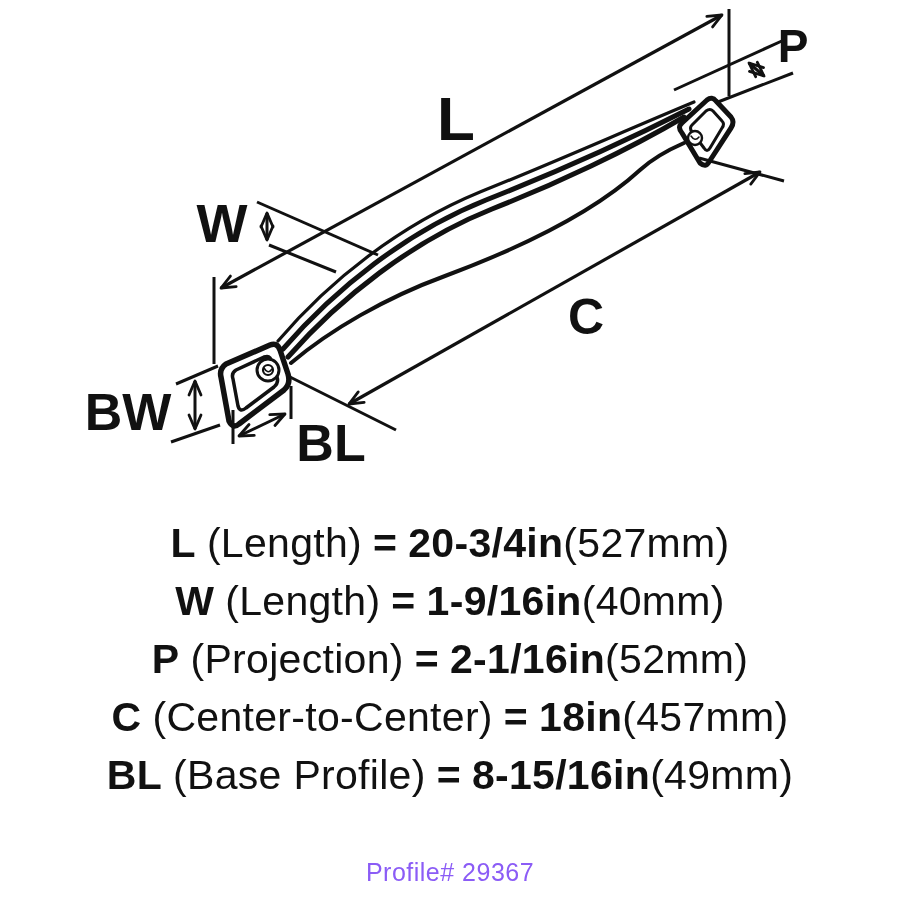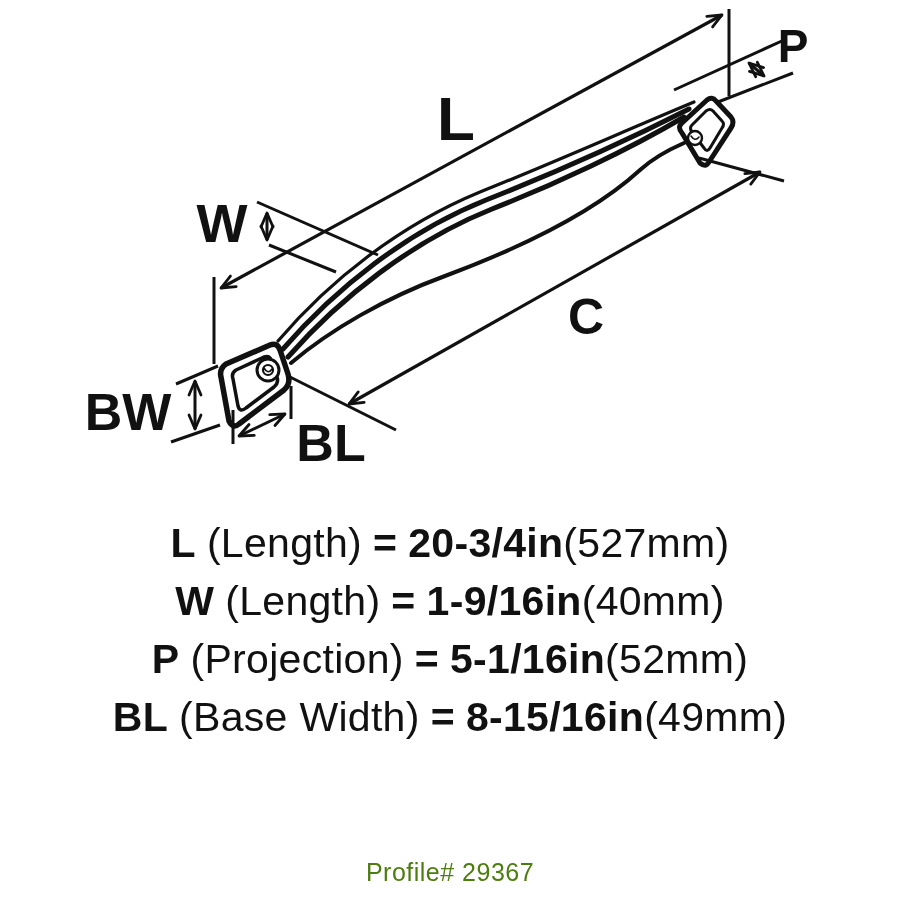--- a/index.html
+++ b/index.html
@@ -8,21 +8,21 @@
   #drawing{position:absolute;left:0;top:0;}
   svg text{font-family:"Liberation Sans",sans-serif;font-weight:bold;fill:#111;}
   #specs{position:absolute;left:0;top:514px;width:900px;display:flex;flex-direction:column;align-items:center;}
   .spec-row{height:58px;line-height:58px;white-space:nowrap;font-size:41px;letter-spacing:0.3px;}
   .tok{display:inline-block;}
   .tok + .tok{margin-left:11px;}
   .tok.tight{margin-left:0;}
   .b{font-weight:bold;}
   .r{font-weight:normal;}
   #footer{position:absolute;left:0;top:858px;width:900px;text-align:center;
-          font-size:25px;font-weight:normal;color:#4d7c0f;letter-spacing:0.5px;}
+          font-size:25px;font-weight:normal;color:#8b5cf6;letter-spacing:0.5px;}
 </style>
 </head>
 <body>
 
 <div id="stage">
 
   <svg id="drawing" width="900" height="512" viewBox="0 0 900 512">
     <defs>
       <marker id="ah" viewBox="0 0 20 20" refX="17" refY="10" markerWidth="20" markerHeight="20" markerUnits="userSpaceOnUse" orient="auto-start-reverse">
         <path d="M3,4 L17,10 L3,16" fill="none" stroke="#111" stroke-width="2.8" stroke-linecap="round" stroke-linejoin="round"></path>
@@ -99,22 +99,25 @@
   </svg>
 
   <div id="specs">
     <div class="spec-row">
       <span class="tok b">L</span><span class="tok r">(Length)</span><span class="tok b">=</span><span class="tok b">20-3/4in</span><span class="tok tight r">(527mm)</span>
     </div>
     <div class="spec-row">
       <span class="tok b">W</span><span class="tok r">(Length)</span><span class="tok b">=</span><span class="tok b">1-9/16in</span><span class="tok tight r">(40mm)</span>
     </div>
     <div class="spec-row">
-      <span class="tok b">P</span><span class="tok r">(Projection)</span><span class="tok b">=</span><span class="tok b">5-1/16in</span><span class="tok tight r">(52mm)</span>
+      <span class="tok b">P</span><span class="tok r">(Projection)</span><span class="tok b">=</span><span class="tok b">2-1/16in</span><span class="tok tight r">(52mm)</span>
     </div>
     <div class="spec-row">
-      <span class="tok b">BL</span><span class="tok r">(Base Width)</span><span class="tok b">=</span><span class="tok b">8-15/16in</span><span class="tok tight r">(49mm)</span>
+      <span class="tok b">C</span><span class="tok r">(Center-to-Center)</span><span class="tok b">=</span><span class="tok b">18in</span><span class="tok tight r">(457mm)</span>
+    </div>
+    <div class="spec-row">
+      <span class="tok b">BL</span><span class="tok r">(Base Profile)</span><span class="tok b">=</span><span class="tok b">8-15/16in</span><span class="tok tight r">(49mm)</span>
     </div>
   </div>
 
   <div id="footer">Profile# 29367</div>
 
 </div>
 
 </body></html>

